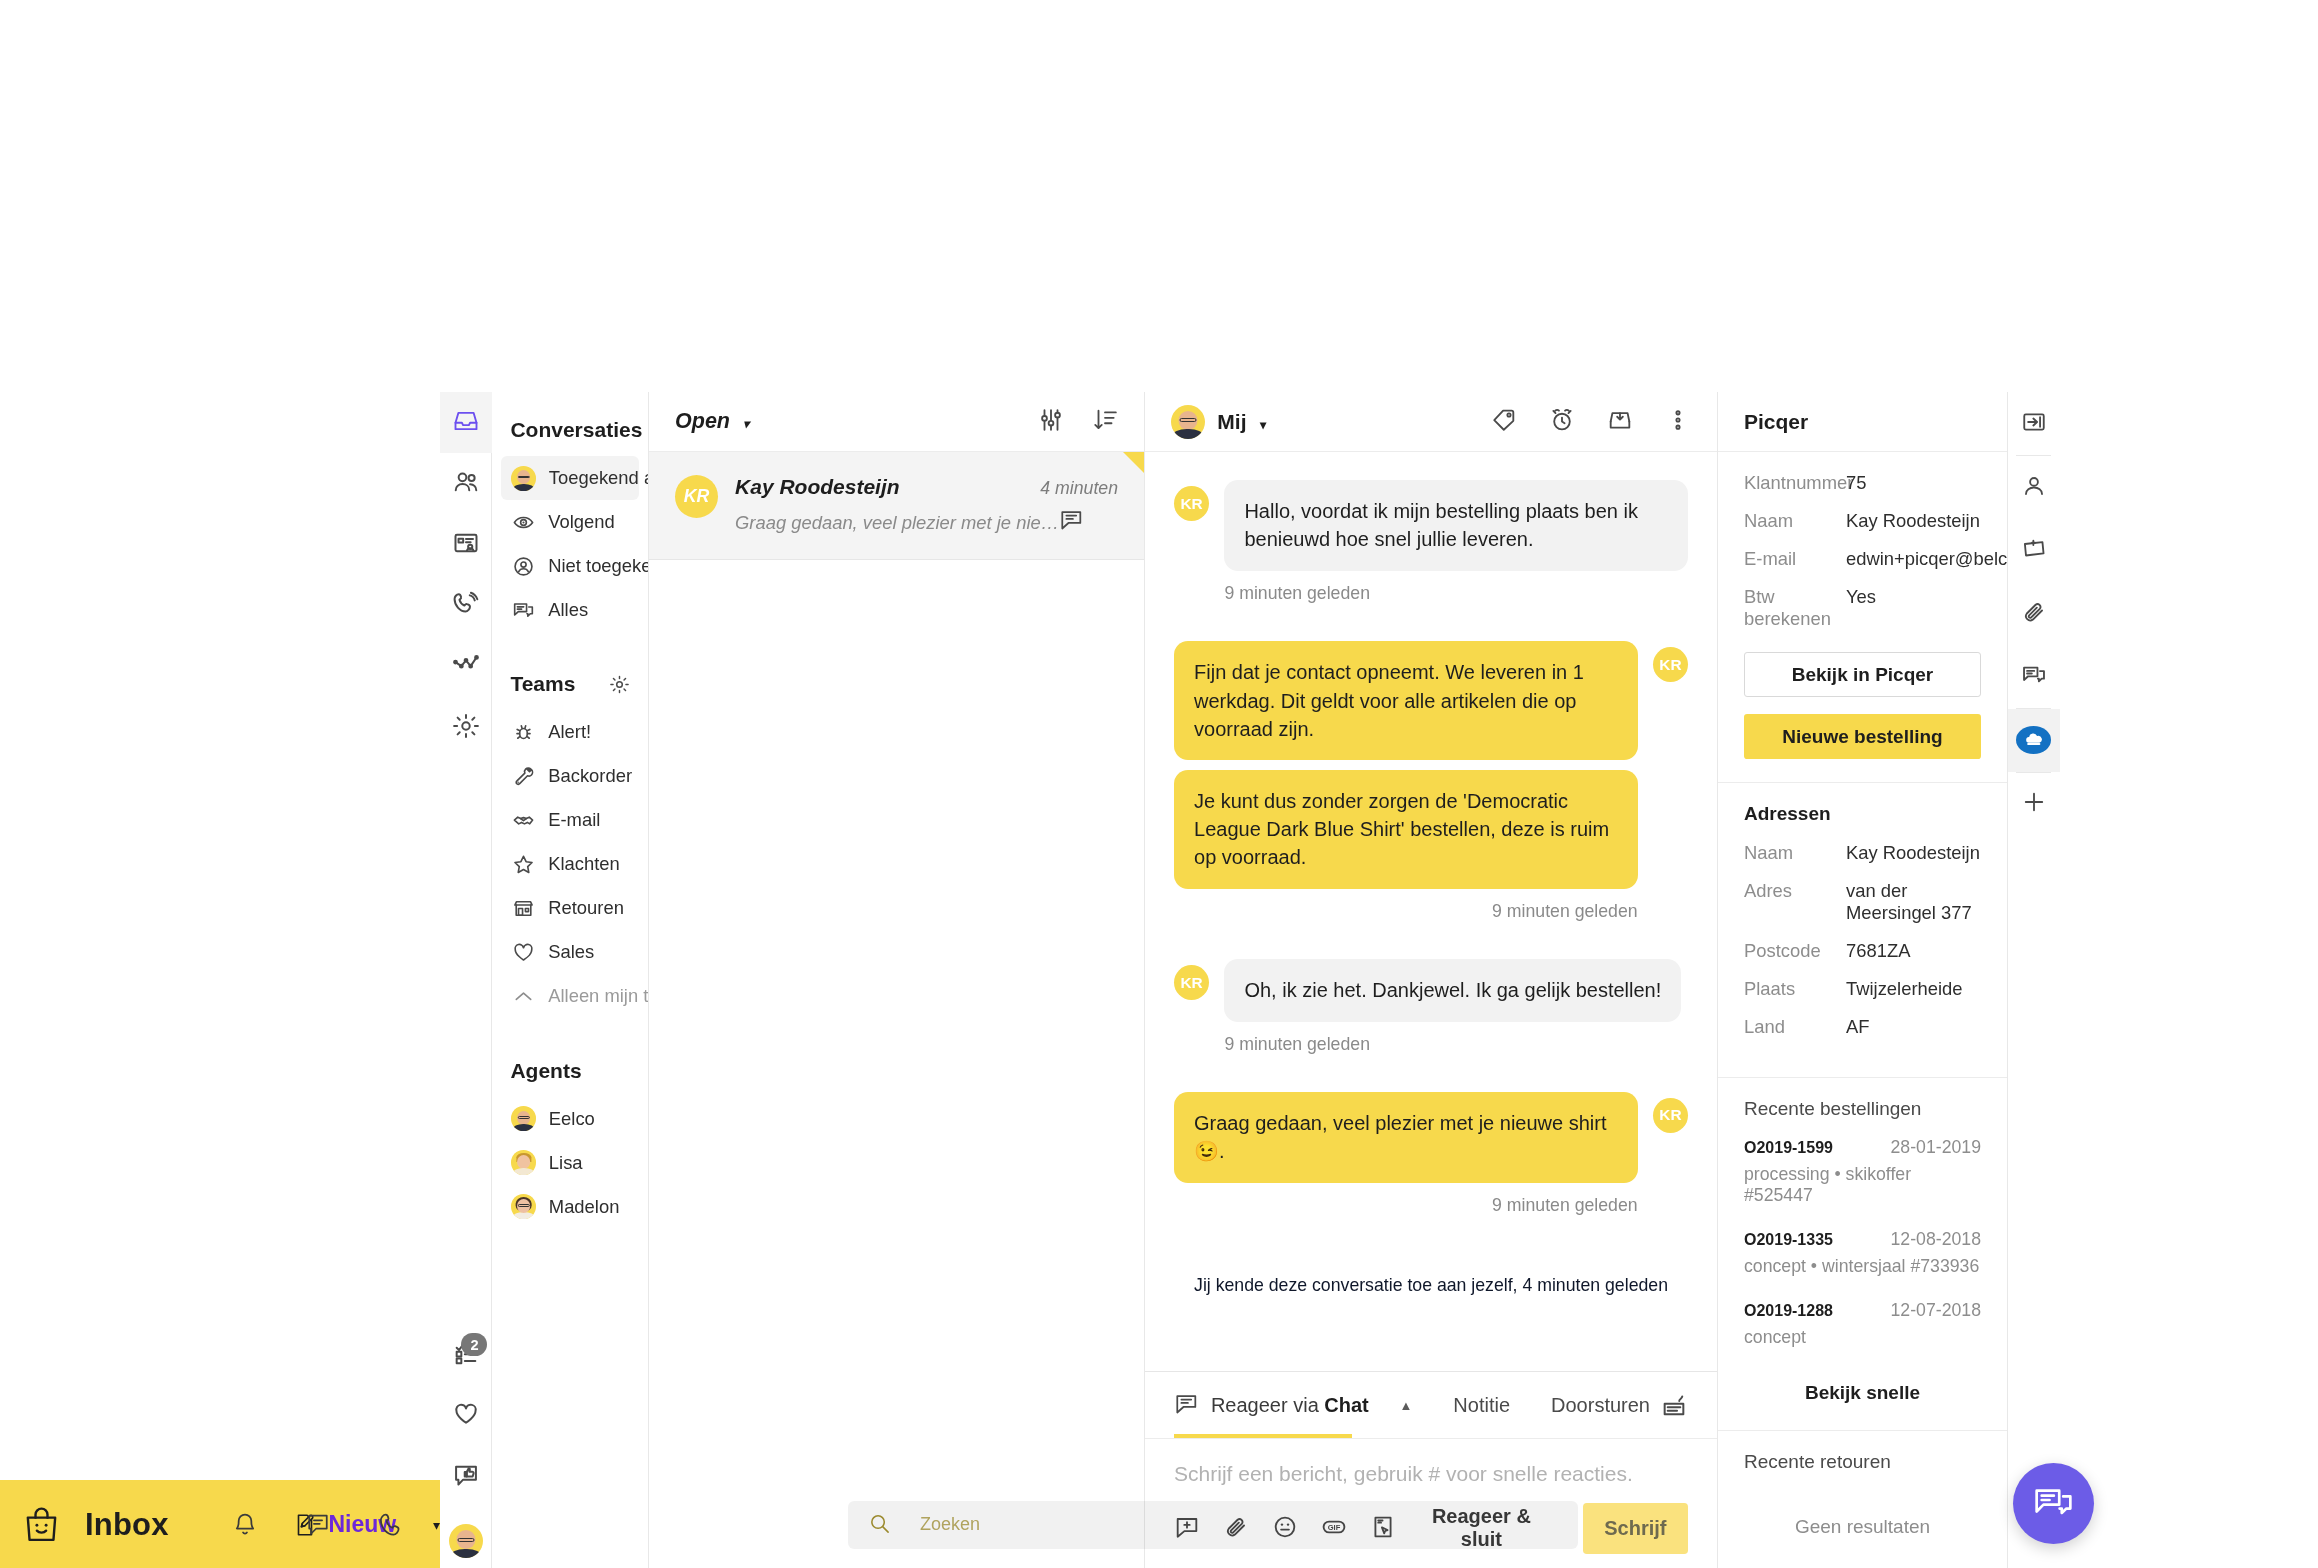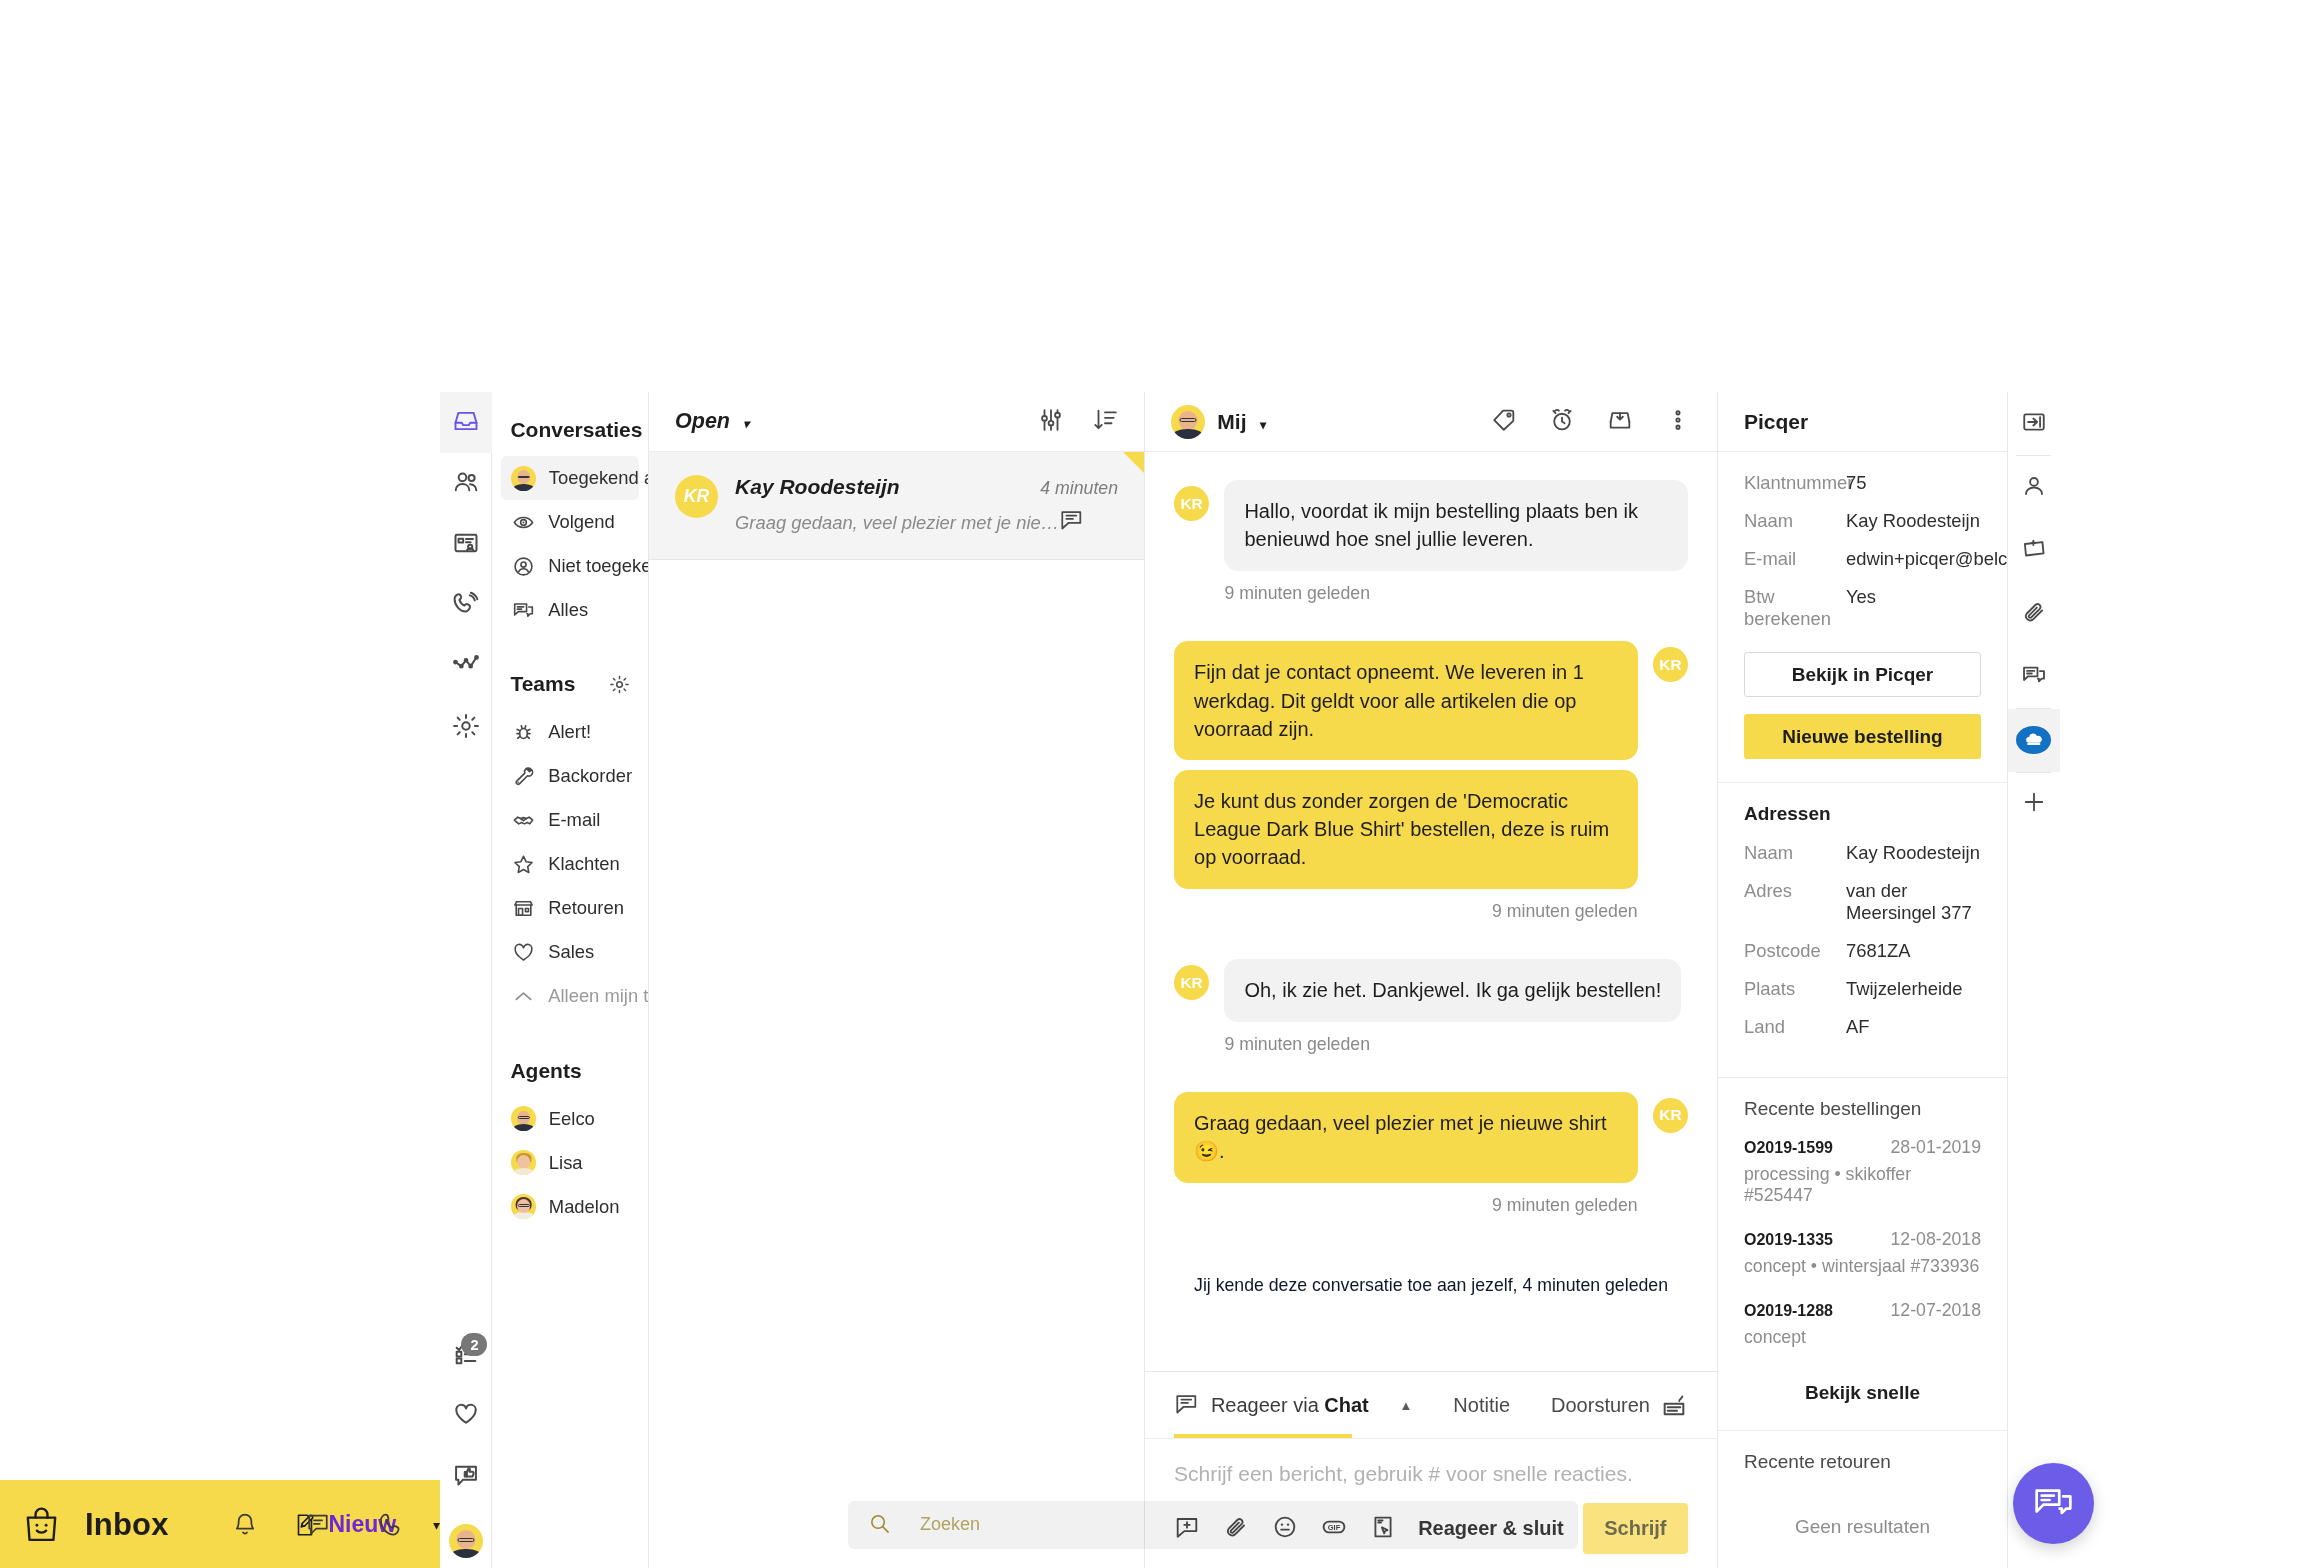--- a/index.html
+++ b/index.html
@@ -134,21 +134,21 @@
   .cmp-tab .up{font-size:13px;color:#5b5b5b;margin-left:18.4px;}
   .cmp-tab2{font-size:20px;color:#4a4a4a;margin-left:41px;cursor:pointer;}
   .cmp-underline{position:absolute;left:29px;bottom:0;width:178px;height:3.8px;
                  background:#F7D94C;}
   .cmp-kb{margin-left:auto;width:28px;height:28px;cursor:pointer;}
   .cmp-area{flex:1;border-top:0.8px solid #ececec;padding:23px 29px 0 29px;}
   .cmp-area .ph{font-size:21px;color:#b2b2b2;cursor:text;}
   .cmp-bottom{height:71px;flex:0 0 71px;display:flex;align-items:center;padding:0 29px 10.8px 29px;}
   .cmp-bottom .tools{display:flex;align-items:center;gap:23px;}
   .cmp-bottom .tools svg{width:26px;height:26px;cursor:pointer;}
-  .cmp-bottom .btns{margin-left:auto;display:flex;align-items:center;gap:2px;}
+  .cmp-bottom .btns{margin-left:auto;display:flex;align-items:center;gap:16px;}
   .btn-ghost{font-size:20px;font-weight:700;color:#3b3b3b;padding:14px 17px;
              cursor:pointer;background:none;border:0;font-family:inherit;}
   .btn-primary{font-size:20px;font-weight:700;color:#6e6a4f;background:#FAE27E;
                border:0;border-radius:3.8px;padding:14px 21.5px;cursor:pointer;
                font-family:inherit;}
 
   
   .rpanel{width:290px;flex:0 0 290px;background:#fff;border-right:0.8px solid #e8e8e8;
           display:flex;flex-direction:column;overflow:hidden;}
   .rp-head{height:60px;flex:0 0 60px;display:flex;align-items:center;padding:0 26px;

